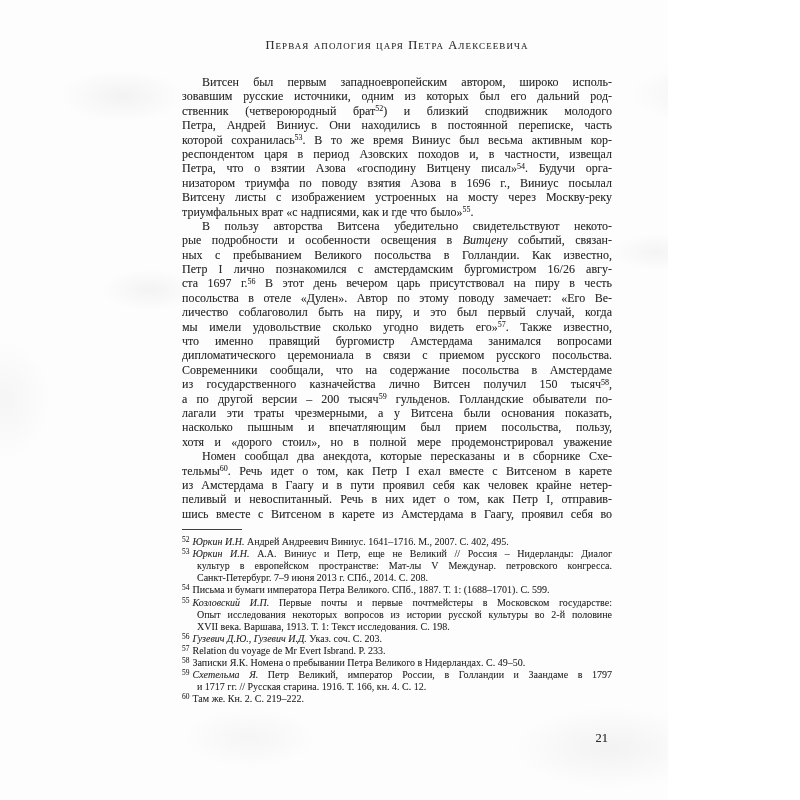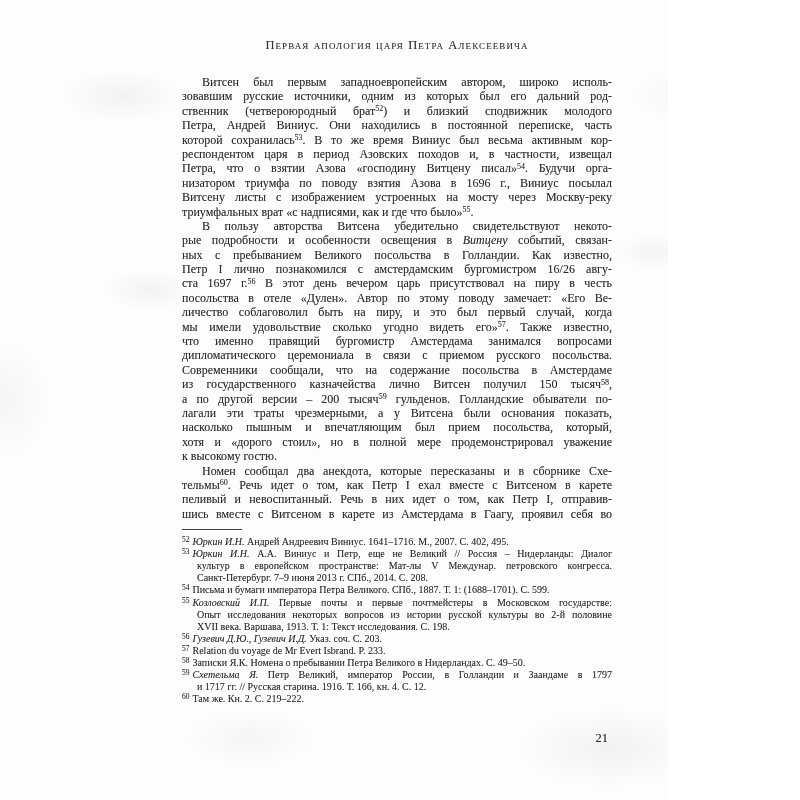--- a/index.html
+++ b/index.html
@@ -69,25 +69,25 @@
         <div class="line"><span>ста 1697 г.</span><span class="sup">56</span><span> В этот день вечером царь присутствовал на пиру в честь</span></div>
         <div class="line"><span>посольства в отеле «Дулен». Автор по этому поводу замечает: «Его Ве-</span></div>
         <div class="line"><span>личество соблаговолил быть на пиру, и это был первый случай, когда</span></div>
         <div class="line"><span>мы имели удовольствие сколько угодно видеть его»</span><span class="sup">57</span><span>. Также известно,</span></div>
         <div class="line"><span>что именно правящий бургомистр Амстердама занимался вопросами</span></div>
         <div class="line"><span>дипломатического церемониала в связи с приемом русского посольства.</span></div>
         <div class="line"><span>Современники сообщали, что на содержание посольства в Амстердаме</span></div>
         <div class="line"><span>из государственного казначейства лично Витсен получил 150 тысяч</span><span class="sup">58</span><span>,</span></div>
         <div class="line"><span>а по другой версии – 200 тысяч</span><span class="sup">59</span><span> гульденов. Голландские обыватели по-</span></div>
         <div class="line"><span>лагали эти траты чрезмерными, а у Витсена были основания показать,</span></div>
-        <div class="line"><span>насколько пышным и впечатляющим был прием посольства, который,</span></div>
+        <div class="line"><span>насколько пышным и впечатляющим был прием посольства, пользу,</span></div>
         <div class="line"><span>хотя и «дорого стоил», но в полной мере продемонстрировал уважение</span></div>
-        <div class="line last"><span>к высокому гостю.</span></div>
         <div class="line ind"><span>Номен сообщал два анекдота, которые пересказаны и в сборнике Схе-</span></div>
         <div class="line"><span>тельмы</span><span class="sup">60</span><span>. Речь идет о том, как Петр I ехал вместе с Витсеном в карете</span></div>
+        <div class="line"><span>из Амстердама в Гаагу и в пути проявил себя как человек крайне нетер-</span></div>
         <div class="line"><span>пеливый и невоспитанный. Речь в них идет о том, как Петр I, отправив-</span></div>
         <div class="line"><span>шись вместе с Витсеном в карете из Амстердама в Гаагу, проявил себя во</span></div>
       </div>
     <div class="fnrule"></div>
     <div class="footnotes">
         <div class="fnline last"><span class="sup">52</span><span class="em">Юркин И.Н.</span><span> Андрей Андреевич Виниус. 1641–1716. М., 2007. С. 402, 495.</span></div>
         <div class="fnline"><span class="sup">53</span><span class="em">Юркин И.Н.</span><span> А.А. Виниус и Петр, еще не Великий // Россия – Нидерланды: Диалог</span></div>
         <div class="fnline cont"><span>культур в европейском пространстве: Мат-лы V Междунар. петровского конгресса.</span></div>
         <div class="fnline last cont"><span>Санкт-Петербург. 7–9 июня 2013 г. СПб., 2014. С. 208.</span></div>
         <div class="fnline last"><span class="sup">54</span><span>Письма и бумаги императора Петра Великого. СПб., 1887. Т. 1: (1688–1701). С. 599.</span></div>

